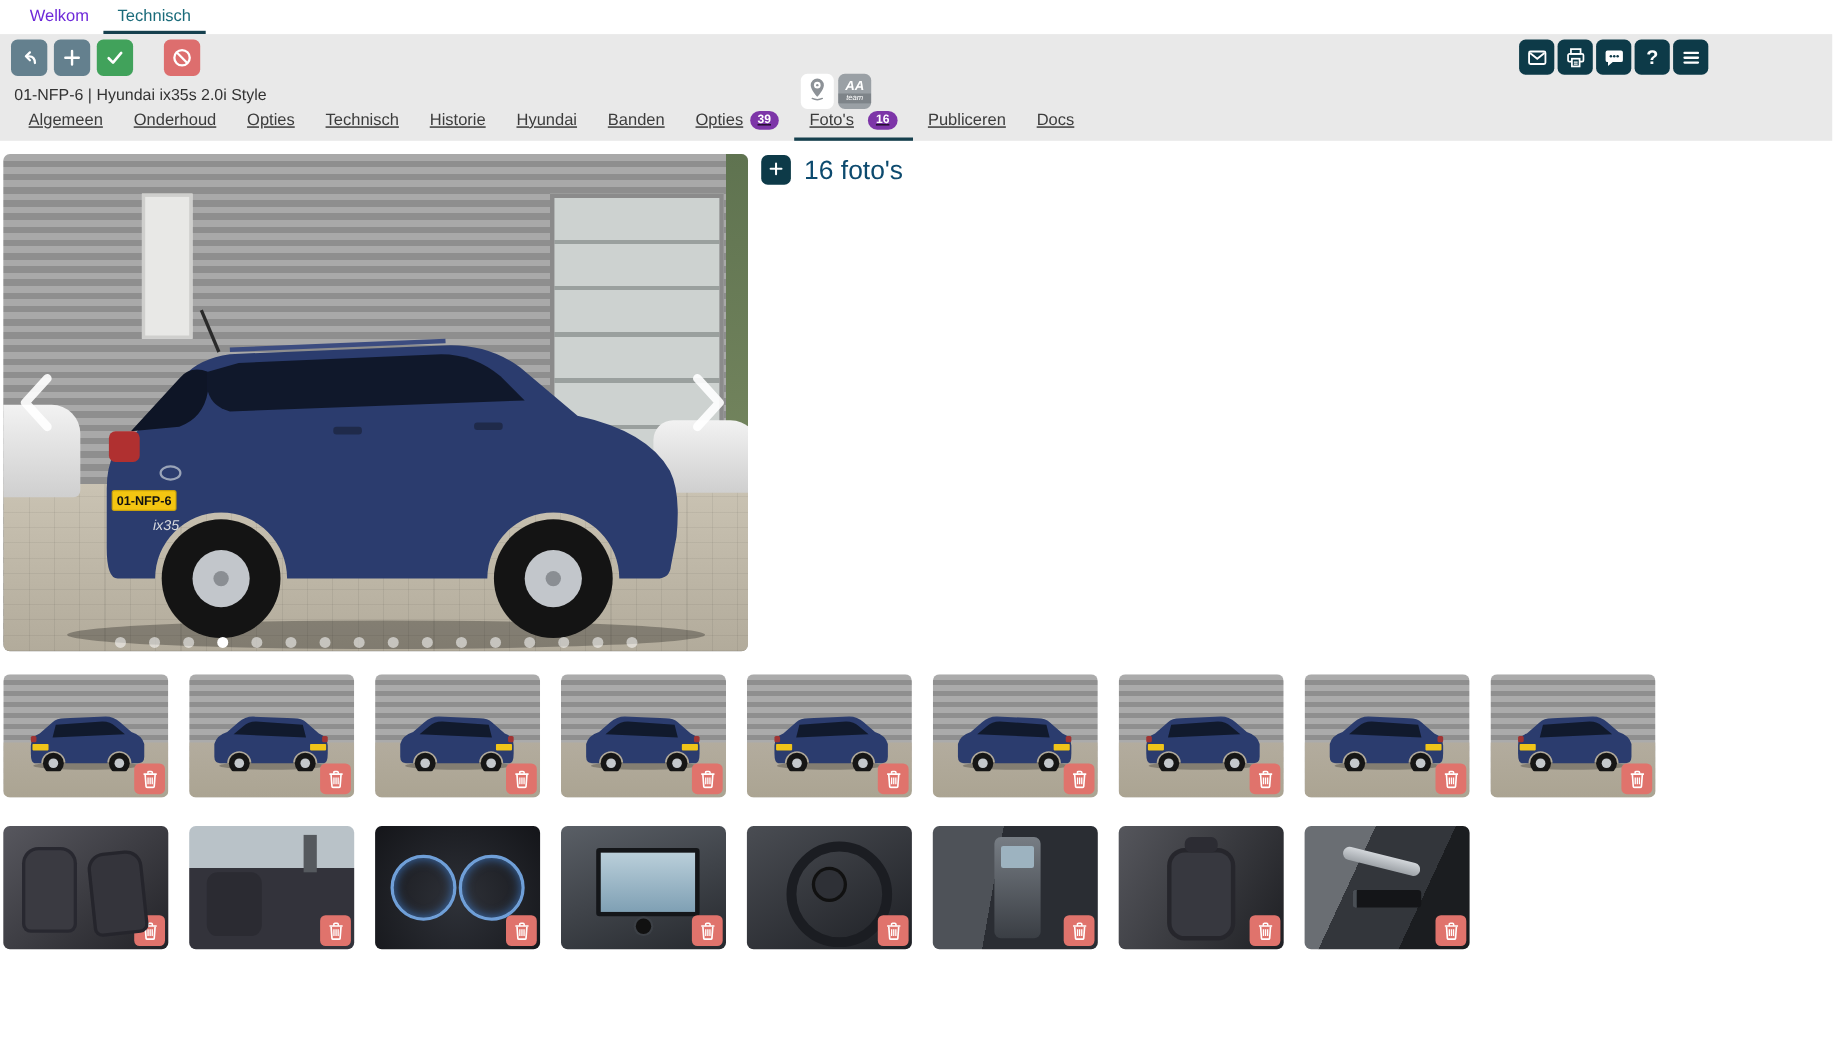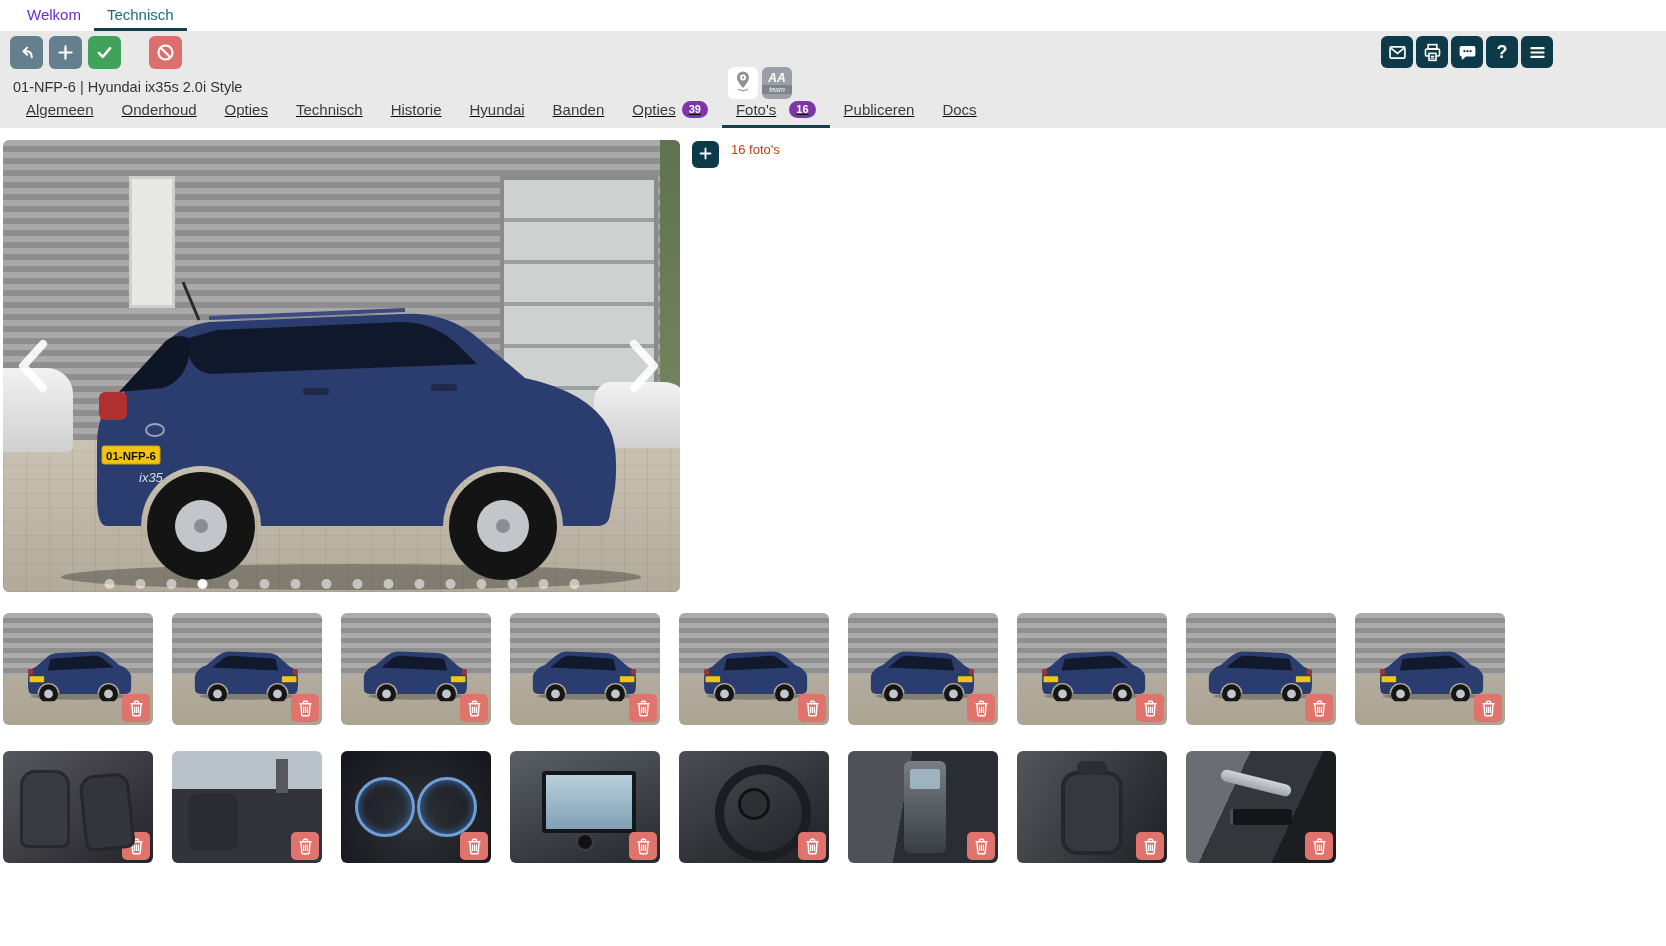--- a/index.html
+++ b/index.html
@@ -53,21 +53,21 @@
   .chev { position:absolute; top:50%; transform:translateY(-50%); width:42px; height:60px; cursor:pointer; background:none; border:none; padding:0; }
   .chev svg { width:100%; height:100%; }
   .chev.prev { left:8px; } .chev.next { right:14px; }
   .dots { position:absolute; bottom:3px; left:50%; transform:translateX(-50%); display:flex; gap:21px; }
   .dot { width:10px; height:10px; border-radius:50%; background:rgba(255,255,255,.55); cursor:pointer; }
   .dot.active { background:#fff; }
 
   
   .add-btn { position:absolute; left:692px; top:141px; width:27px; height:27px; background:#0d3a48; border:none; border-radius:6px; display:flex; align-items:center; justify-content:center; cursor:pointer; }
   .add-btn svg { width:17px; height:17px; }
-  .count-label { position:absolute; left:731px; top:142px; font-size:13px; color:#c2410c; }
+  .count-label { position:absolute; left:731px; top:142px; font-size:24px; color:#0c4a6e; }
   .dropzone { position:absolute; left:690px; top:176px; width:873px; height:129px; background:#7e99a0; border:4px dashed #12404e; border-radius:5px;
     display:flex; flex-direction:column; align-items:center; justify-content:center; gap:7px; cursor:pointer; }
   .dropzone svg { width:46px; height:40px; }
   .dz-label { color:#fff; font-size:19px; font-weight:bold; letter-spacing:.2px; }
 
   
   .thumb-row { position:absolute; left:3px; display:flex; gap:19px; }
   .row1 { top:613px; } .row2 { top:751px; }
   .thumb { position:relative; width:150px; height:112px; border-radius:6px; overflow:hidden; cursor:pointer; flex:0 0 auto; }
   .thumb-del { position:absolute; right:3px; bottom:3px; width:28px; height:28px; border:none; border-radius:5px; background:#e0736c; display:flex; align-items:center; justify-content:center; cursor:pointer; }

